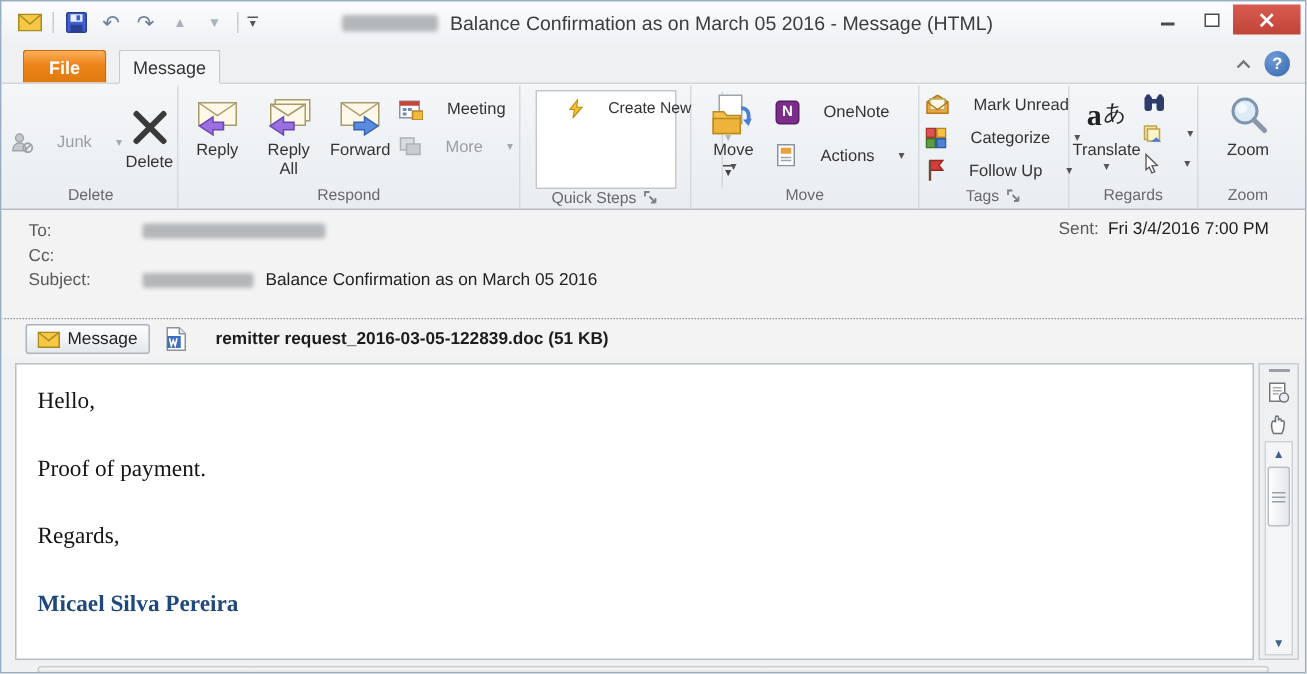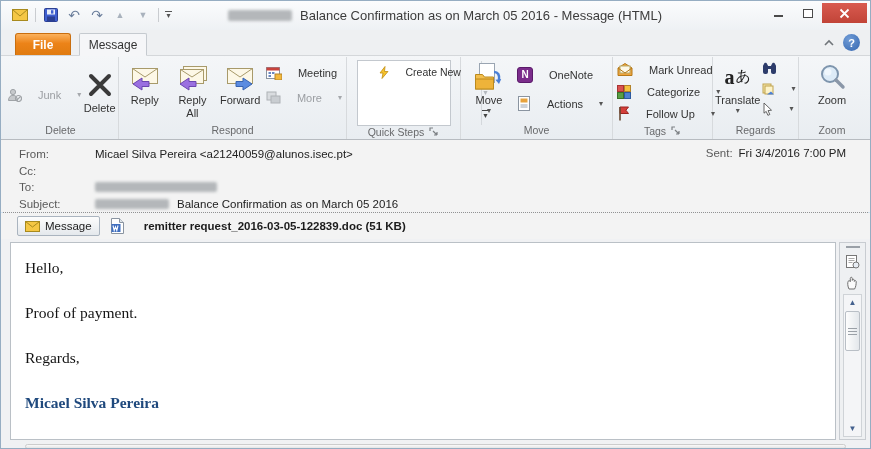--- a/index.html
+++ b/index.html
@@ -402,30 +402,26 @@
         </div>
       </div>
       <div class="grp-label">
           <span>Zoom</span>
         </div>
     </div>
   </div>
 
   <div class="headerbar">
     <div class="hrow">
-      <span class="hlabel">From:</span>
-      <span class="hvalue">Micael Silva Pereira &lt;a21240059@alunos.isec.pt&gt;</span>
+      <span class="hlabel">To:</span>
+      <span class="redact" style="width:122px;height:10px;"></span>
     </div>
     <div class="hrow">
       <span class="hlabel">Cc:</span>
       <span class="hvalue"></span>
-    </div>
-    <div class="hrow">
-      <span class="hlabel">To:</span>
-      <span class="redact" style="width:122px;height:10px;"></span>
     </div>
     <div class="hrow">
       <span class="hlabel">Subject:</span>
       <span class="redact" style="width:74px;height:10px;margin-right:8px;"></span>
       <span class="hvalue">Balance Confirmation as on March 05 2016</span>
     </div>
     <div class="sent">
       <span class="hlabel">Sent:</span>
       <span class="hvalue">Fri 3/4/2016 7:00 PM</span>
     </div>

